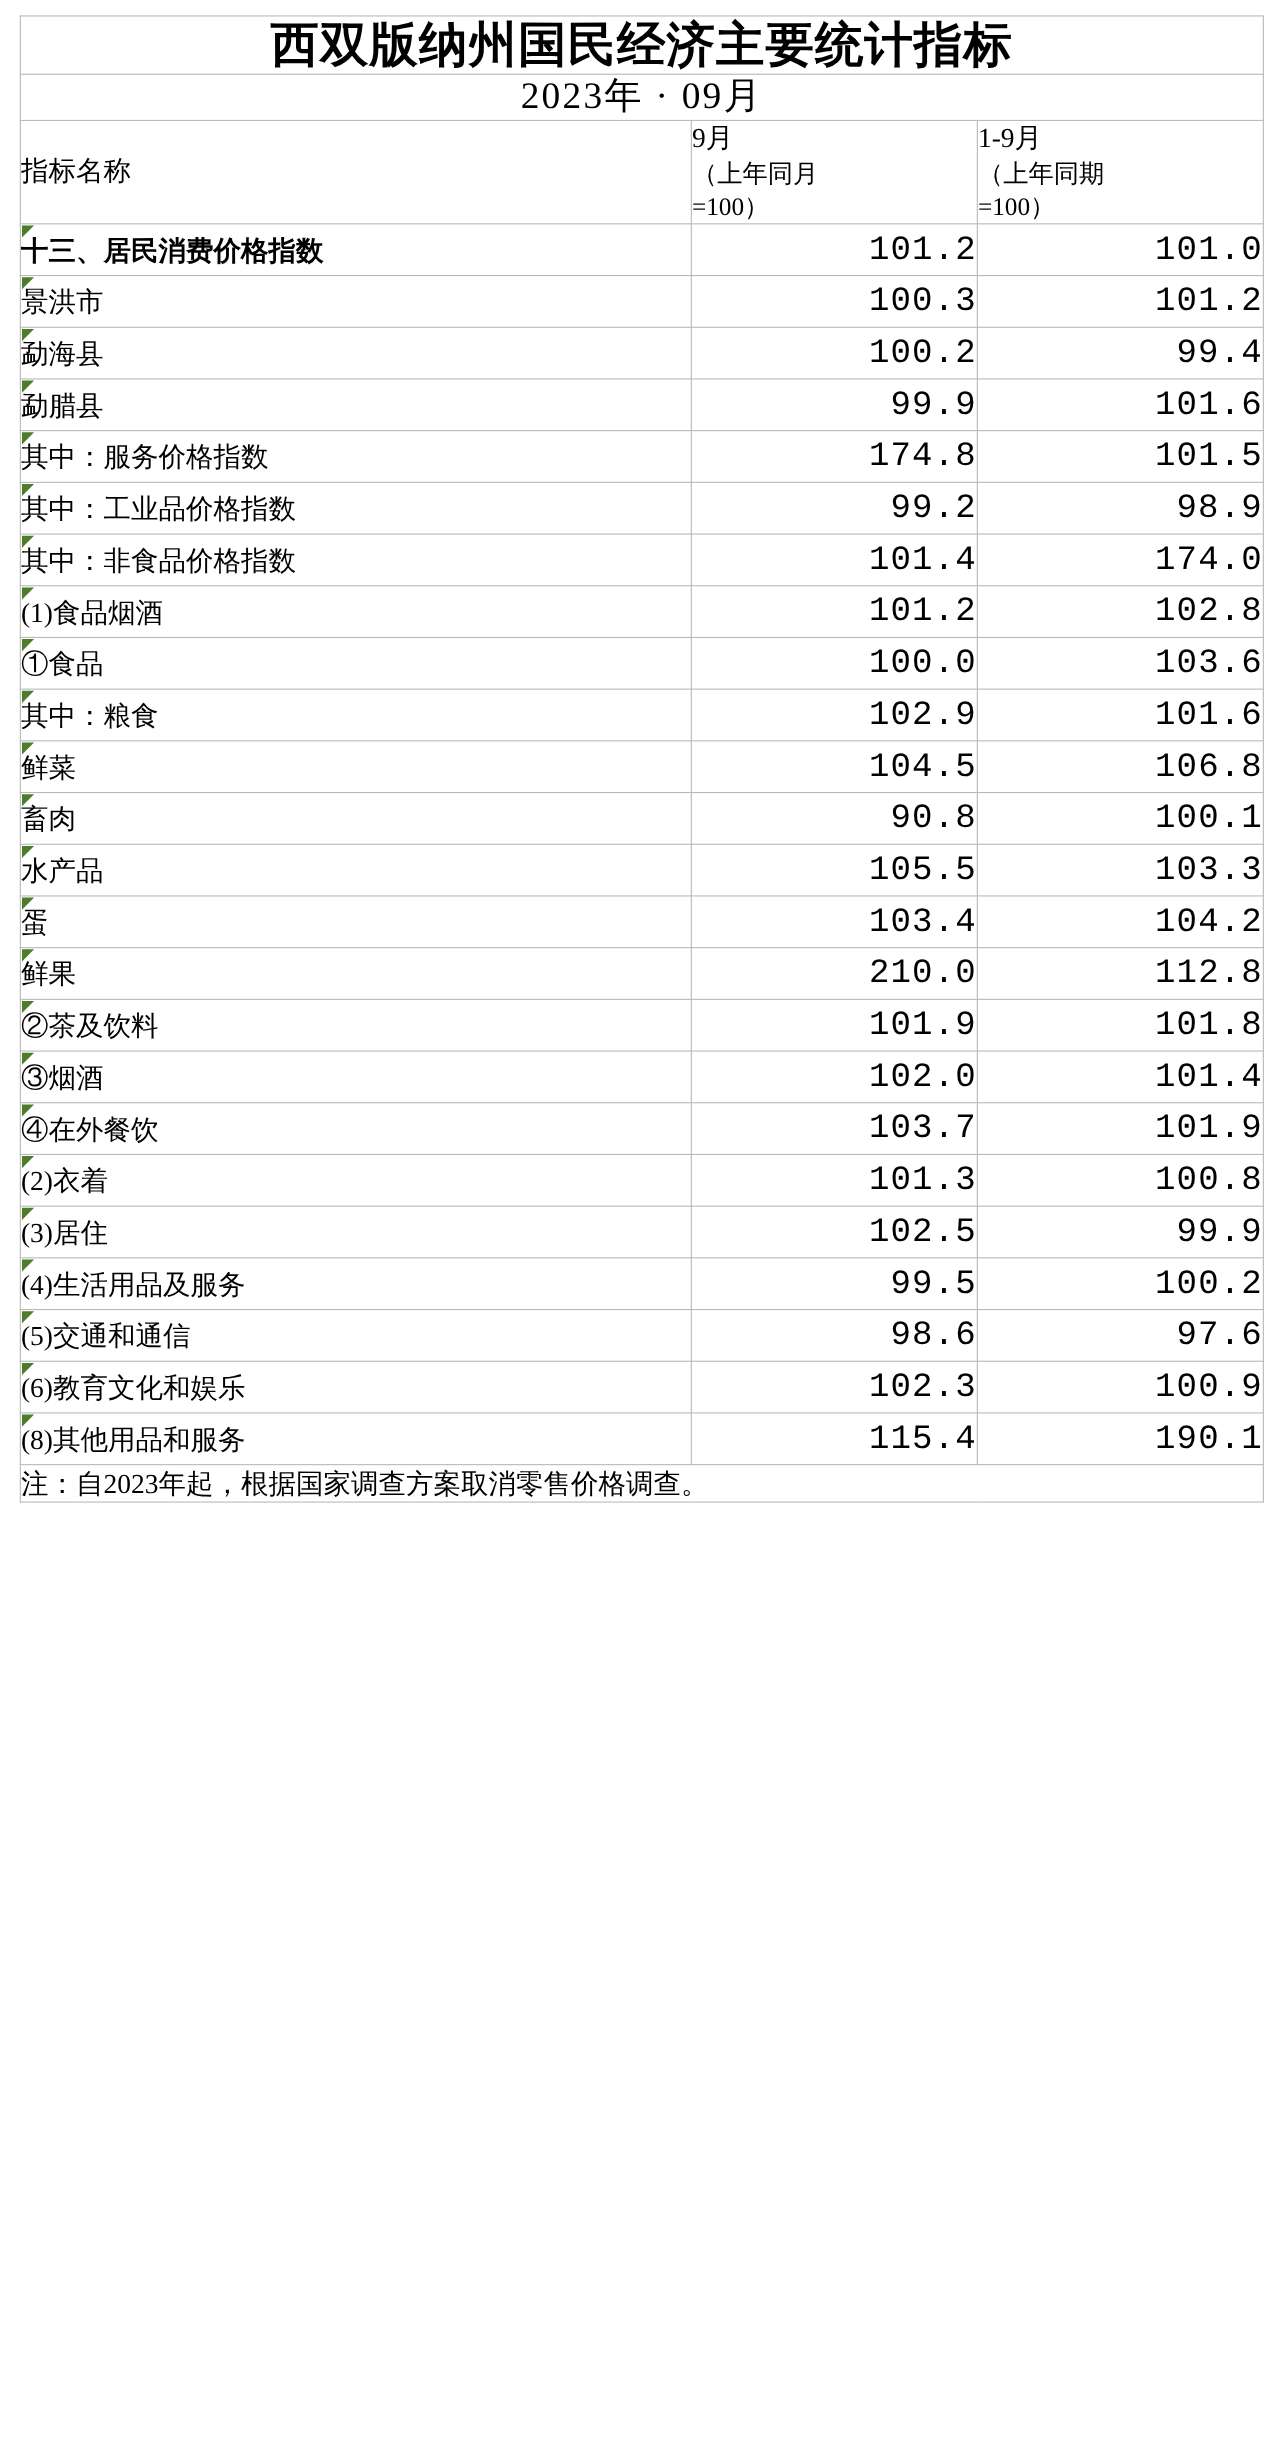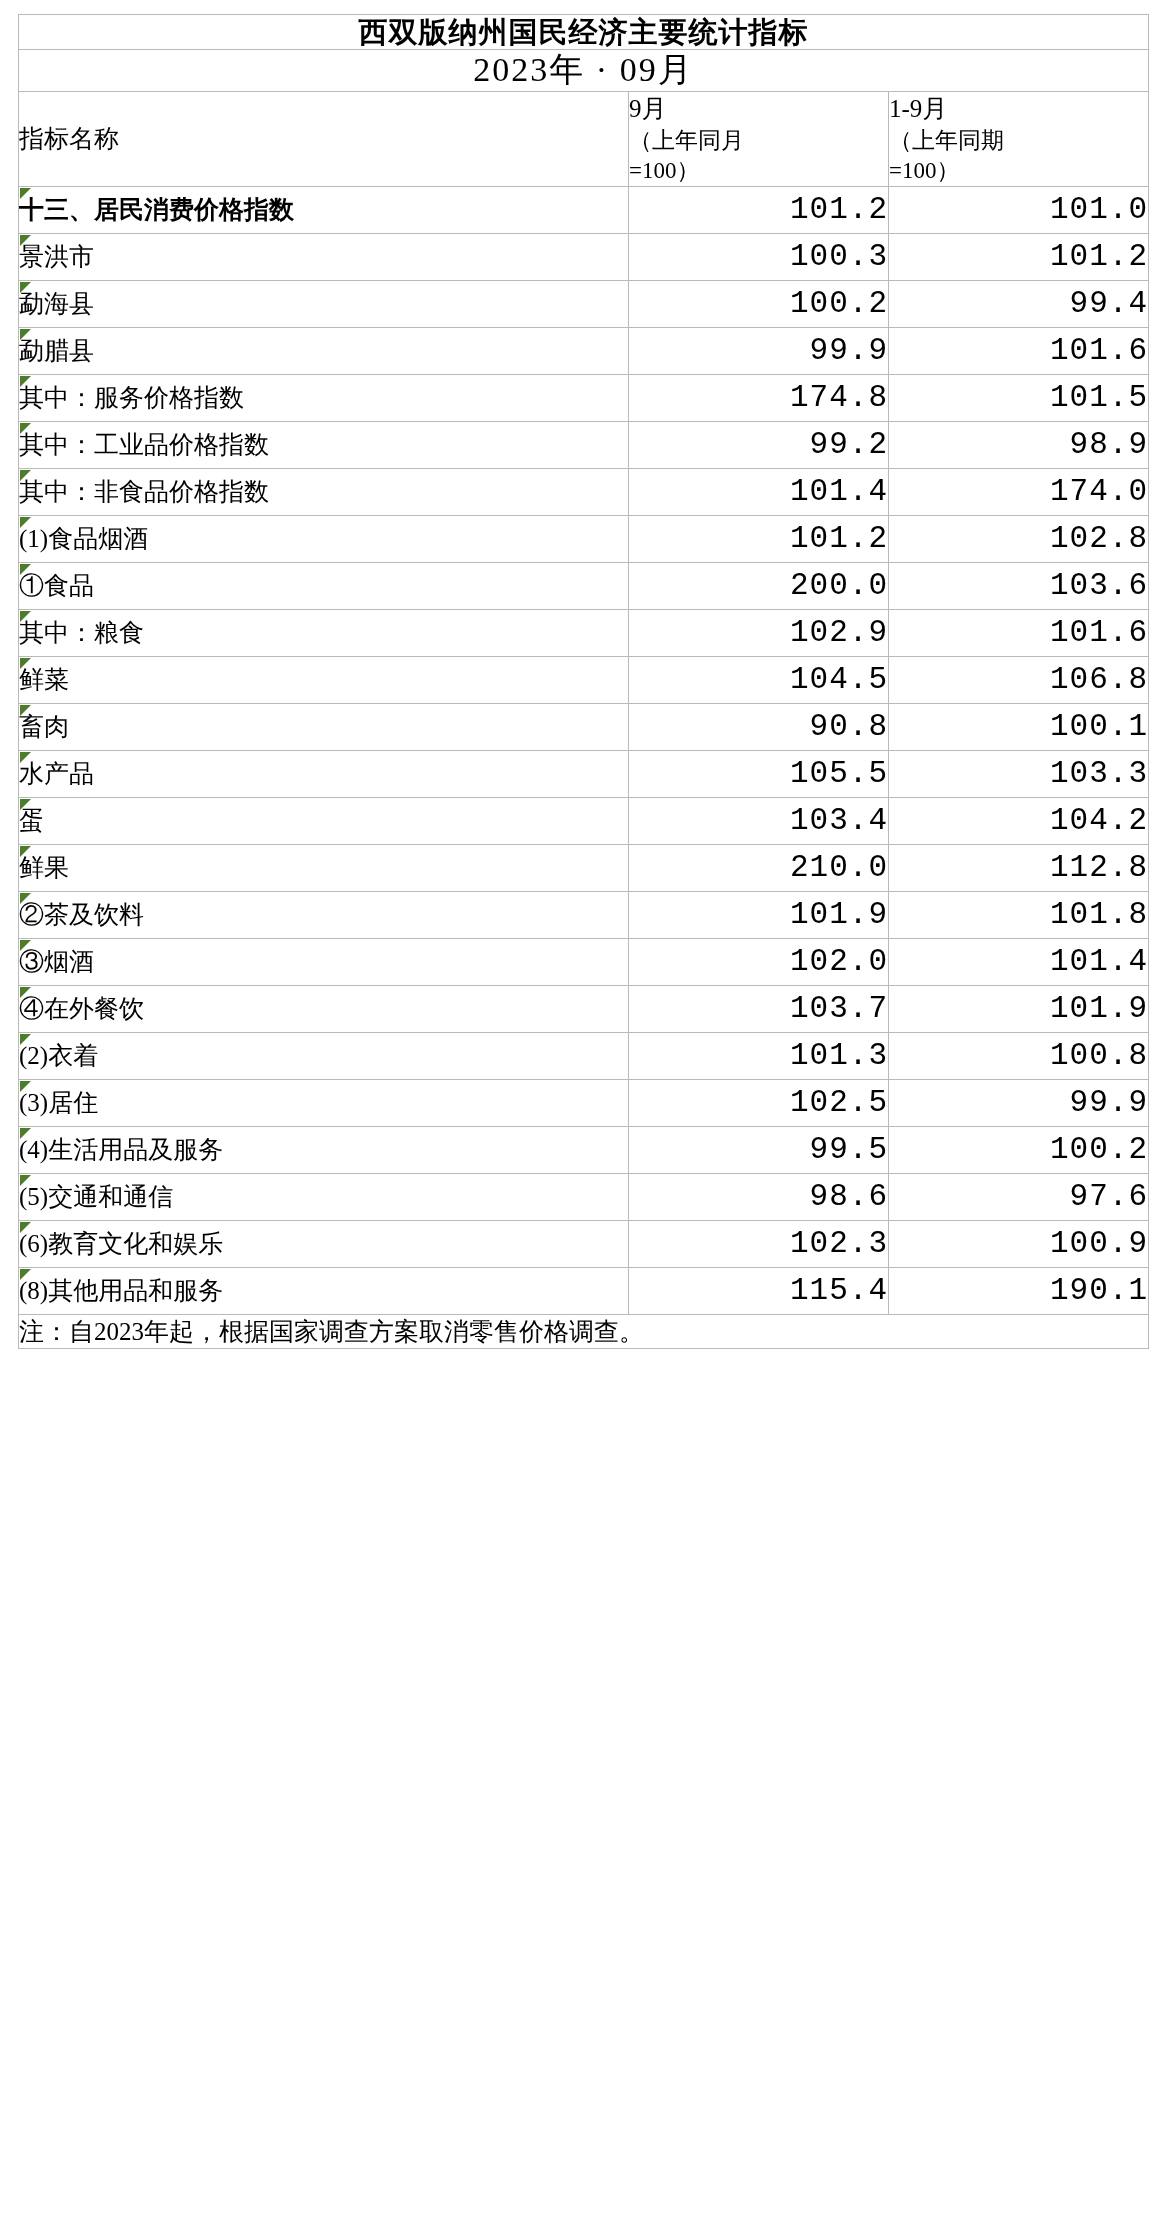--- a/index.html
+++ b/index.html
@@ -26,21 +26,21 @@
   }
   table.main td {
     border: 1px solid #b9b9b9;
     padding: 0;
     vertical-align: middle;
   }
   .title-cell {
     text-align: center;
     font-family: "Liberation Serif", "DejaVu Serif", serif;
     font-weight: bold;
-    font-size: 29px;
+    font-size: 44px;
     letter-spacing: 1px;
     line-height: 1.18;
     padding: 8px 4px 2px 4px;
   }
   .subtitle-cell {
     text-align: center;
     font-size: 34px;
     line-height: 1.2;
     padding: 2px 4px 8px 4px;
     letter-spacing: 2px;
@@ -160,21 +160,21 @@
           <td class="row-val">101.4</td>
           <td class="row-val">174.0</td>
         </tr>
         <tr>
           <td class="row-name i4"><span class="flag"></span>(1)食品烟酒</td>
           <td class="row-val">101.2</td>
           <td class="row-val">102.8</td>
         </tr>
         <tr>
           <td class="row-name i7"><span class="flag"></span>①食品</td>
-          <td class="row-val">200.0</td>
+          <td class="row-val">100.0</td>
           <td class="row-val">103.6</td>
         </tr>
         <tr>
           <td class="row-name i5"><span class="flag"></span>其中：粮食</td>
           <td class="row-val">102.9</td>
           <td class="row-val">101.6</td>
         </tr>
         <tr>
           <td class="row-name i6"><span class="flag"></span>鲜菜</td>
           <td class="row-val">104.5</td>

